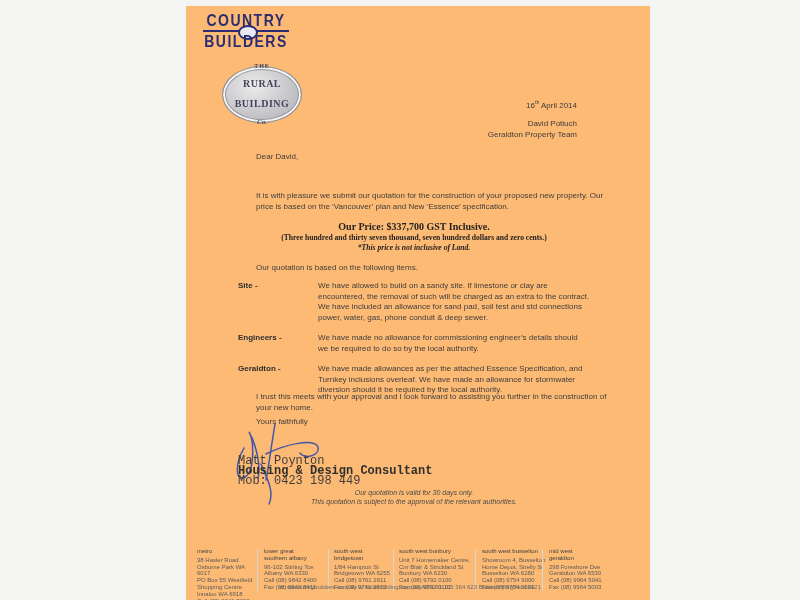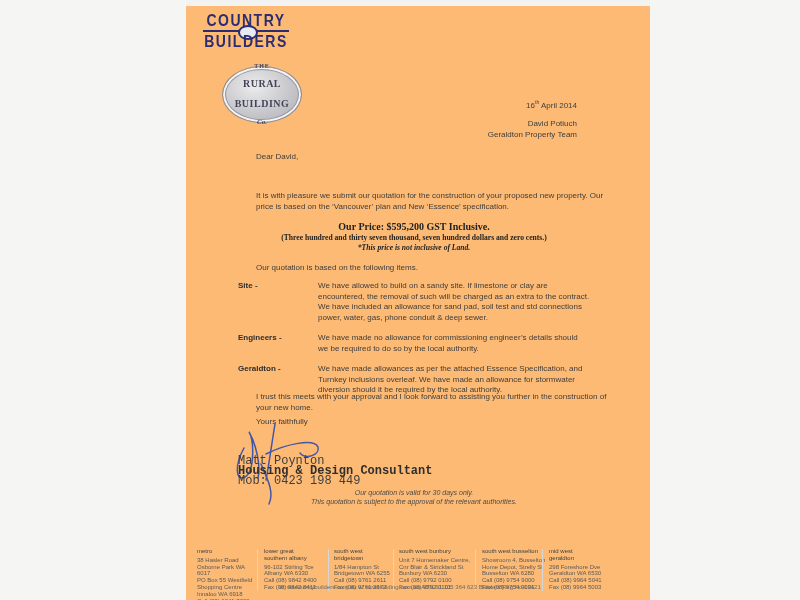--- a/index.html
+++ b/index.html
@@ -101,21 +101,21 @@
   </div>
   <div class="right-block recipient">
     <div>David Potiuch</div>
     <div>Geraldton Property Team</div>
   </div>
 
   <div class="lefttext salutation">Dear David,</div>
   <div class="lefttext intro">It is with pleasure we submit our quotation for the construction of your proposed new property. Our price is based on the ‘Vancouver’ plan and New ‘Essence’ specification.</div>
 
   <div class="price-block">
-    <div class="price-head">Our Price:  $595,200 GST Inclusive.</div>
+    <div class="price-head">Our Price:  $337,700 GST Inclusive.</div>
     <div class="price-words">(Three hundred and thirty seven thousand, seven hundred dollars and zero cents.)</div>
     <div class="price-note">*This price is not inclusive of Land.</div>
   </div>
 
   <div class="lefttext items-intro">Our quotation is based on the following items.</div>
 
   <div class="items">
     <div class="item-row">
       <div class="item-label">Site -</div>
       <div class="item-text">We have allowed to build on a sandy site. If limestone or clay are encountered, the removal of such will be charged as an extra to the contract.  We have included an allowance for sand pad, soil test and std connections power, water, gas, phone conduit &amp; deep sewer.</div>

